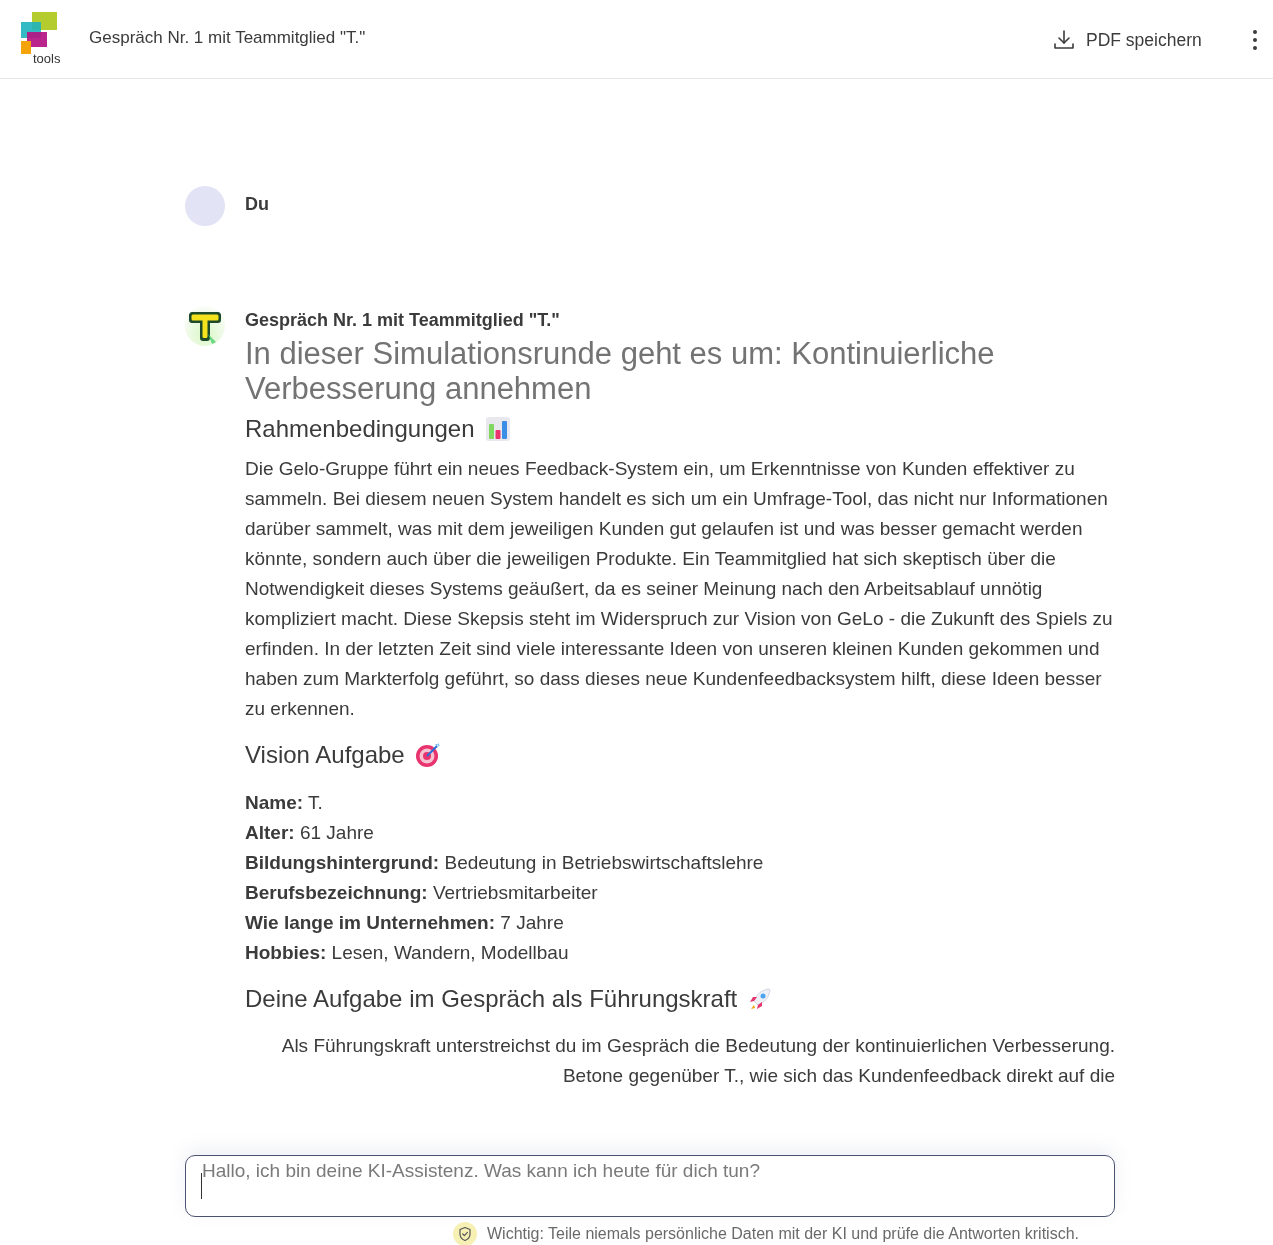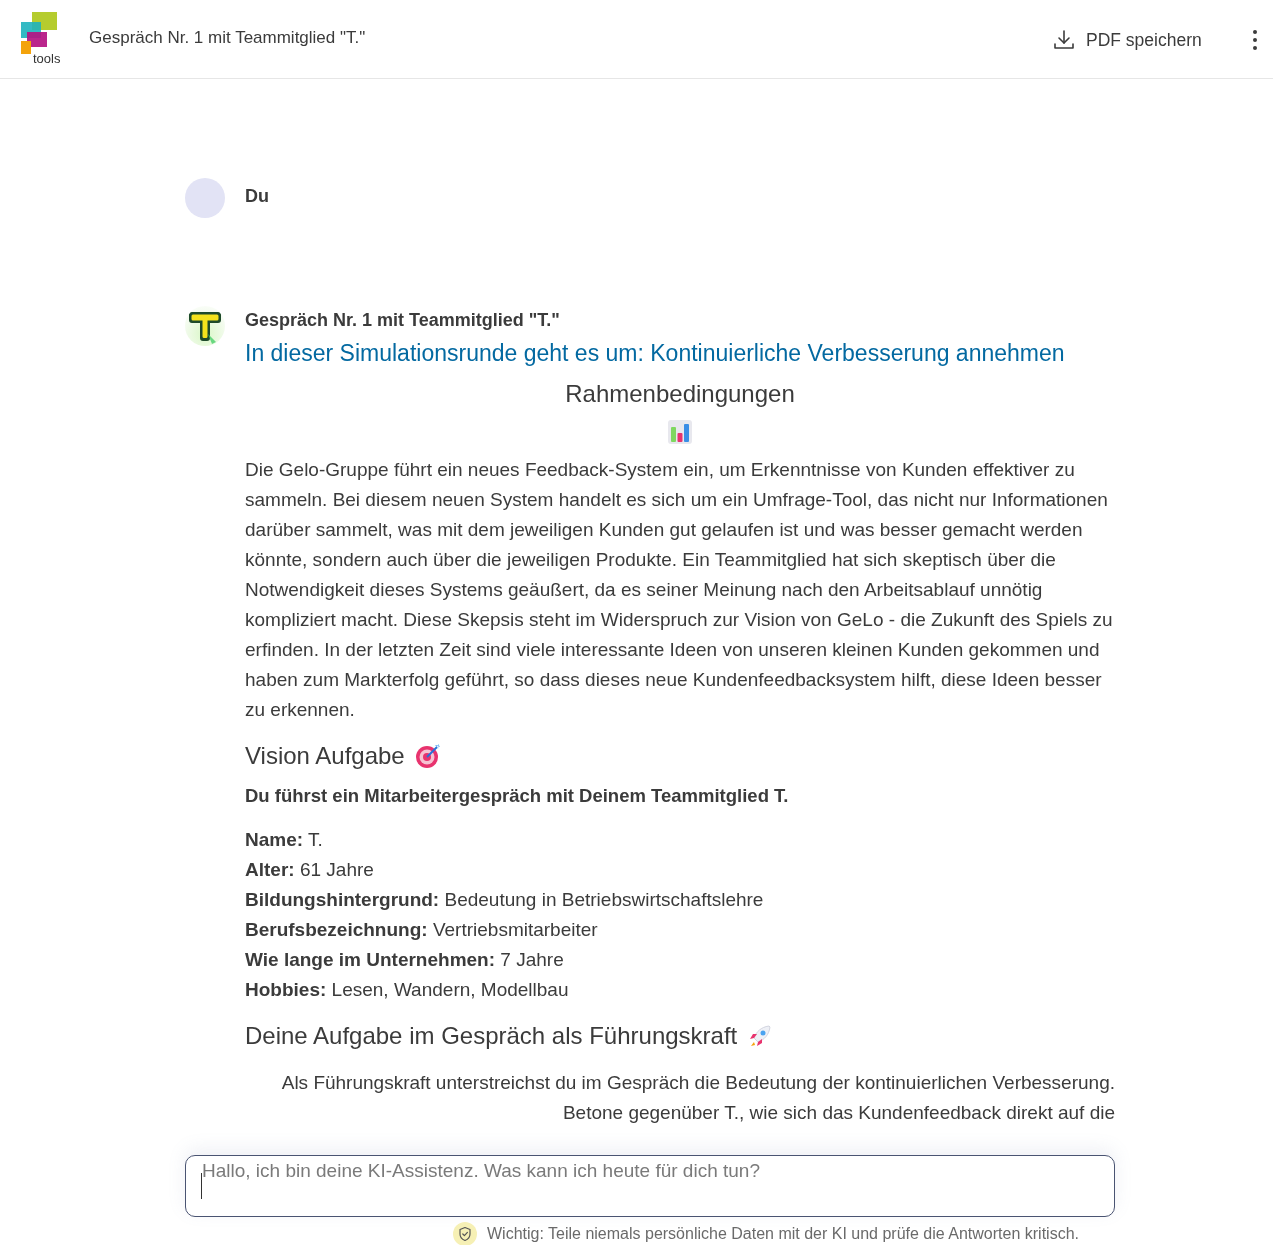--- a/index.html
+++ b/index.html
@@ -34,21 +34,21 @@
 
     .msg { position: absolute; left: 0; width: 930px; }
     .avatar { position: absolute; left: 0; width: 40px; height: 40px; border-radius: 50%; }
     .avatar.user { background: #e2e3f5; }
     .avatar.bot { background: radial-gradient(circle at 50% 70%, #d9f7c6 0%, #f3fbee 60%, #ffffff 100%); overflow: hidden; }
     .msg-body { position: absolute; left: 60px; width: 870px; }
 
     .sender { font-family: "Liberation Sans", sans-serif; font-weight: bold; font-size: 18px; color: #3b3b3b; }
     .ptext { font-family: "Liberation Sans", sans-serif; font-size: 19px; line-height: 30px; color: #3b3b3b; }
 
-    .h1 { font-family: "Liberation Sans", sans-serif; font-size: 23px; line-height: 35px; color: #0369a1; }
+    .h1 { font-family: "Liberation Sans", sans-serif; font-size: 31px; line-height: 35px; color: #737373; }
     .h2 { font-family: "Liberation Sans", sans-serif; font-size: 24px; line-height: 30px; color: #3b3b3b; display: flex; align-items: center; gap: 10px; }
     .emoji { display: inline-block; width: 26px; height: 26px; position: relative; }
     .bold-line { font-family: "Liberation Sans", sans-serif; font-weight: bold; font-size: 18.5px; color: #3b3b3b; }
     .kv { font-family: "Liberation Sans", sans-serif; font-size: 19px; line-height: 30px; }
     .kv b { font-weight: bold; }
 
     .input-box {
       position: absolute; left: 185px; top: 1155px; width: 930px; height: 62px;
       border: 1px solid #4a5472; border-radius: 10px; background: #fff;
       box-shadow: 0 -6px 18px rgba(120,130,170,0.12);
@@ -88,40 +88,40 @@
   </div>
   <div class="more-btn">
     <span style="top:2px"></span>
     <span style="top:10px"></span>
     <span style="top:18px"></span>
   </div>
 </div>
 
 <div class="content">
 
-  <div class="msg" style="top:178px;height:80px;text-decoration:underline;">
+  <div class="msg" style="top:186px;height:80px;text-decoration:underline;">
     <div class="avatar user"></div>
     <div class="msg-body" style="top:8px;">
       <div class="sender">Du</div>
     </div>
   </div>
 
   <div class="msg" style="top:306px;">
     <div class="avatar bot">
       <svg width="40" height="40" viewBox="0 0 40 40">
         <path d="M7 6 h26 a3 3 0 0 1 3 3 v5 a3 3 0 0 1 -3 3 h-8 v15 a3 3 0 0 1 -3 3 h-4 a3 3 0 0 1 -3 -3 v-15 h-8 a3 3 0 0 1 -3 -3 v-5 a3 3 0 0 1 3 -3z" fill="#1e4a2a"></path>
         <path d="M8 8.5 h24 a1.5 1.5 0 0 1 1.5 1.5 v3 a1.5 1.5 0 0 1 -1.5 1.5 h-9.5 v16 a1.5 1.5 0 0 1 -1.5 1.5 h-2 a1.5 1.5 0 0 1 -1.5 -1.5 v-16 h-9.5 a1.5 1.5 0 0 1 -1.5 -1.5 v-3 a1.5 1.5 0 0 1 1.5 -1.5z" fill="#f4e21c"></path>
         <path d="M23 28 l8 8 l-4 2 z" fill="#4ad06a" opacity="0.8"></path>
       </svg>
     </div>
     <div class="msg-body" style="top:4px;">
       <div class="sender">Gespräch Nr. 1 mit Teammitglied "T."</div>
       <div class="h1" style="margin-top:5px;">In dieser Simulationsrunde geht es um: Kontinuierliche Verbesserung annehmen</div>
 
-      <div class="h2" style="margin-top:8px;flex-direction:column;">
+      <div class="h2" style="margin-top:8px;">
         <span>Rahmenbedingungen</span>
         <span class="emoji">
           <svg width="26" height="26" viewBox="0 0 26 26">
             <rect x="1" y="1" width="24" height="24" rx="3" fill="#e8e8ee"></rect>
             <rect x="4" y="8" width="5" height="15" rx="1" fill="#7fd860"></rect>
             <rect x="10.5" y="14" width="5" height="9" rx="1" fill="#e8336e"></rect>
             <rect x="17" y="5" width="5" height="18" rx="1" fill="#3a8ee6"></rect>
           </svg>
         </span>
       </div>
@@ -132,21 +132,20 @@
         <span class="emoji">
           <svg width="26" height="26" viewBox="0 0 26 26">
             <circle cx="12" cy="14" r="11" fill="#e8336e"></circle>
             <circle cx="12" cy="14" r="7.5" fill="#f6c2d2"></circle>
             <circle cx="12" cy="14" r="4" fill="#e8336e"></circle>
             <line x1="12" y1="14" x2="22" y2="4" stroke="#2b6fd6" stroke-width="2"></line>
             <path d="M20 2 l5 1 -2 2 z M23 6 l1 -5 -2 2z" fill="#4aa3f0"></path>
           </svg>
         </span>
       </div>
-      <div class="bold-line" style="margin-top:14px;">Du führst ein Mitarbeitergespräch mit Deinem Teammitglied T.</div>
 
       <div style="margin-top:18px;">
         <div class="kv"><b>Name:</b><span> T.</span></div>
         <div class="kv"><b>Alter:</b><span> 61 Jahre</span></div>
         <div class="kv"><b>Bildungshintergrund:</b><span> Bedeutung in Betriebswirtschaftslehre</span></div>
         <div class="kv"><b>Berufsbezeichnung:</b><span> Vertriebsmitarbeiter</span></div>
         <div class="kv"><b>Wie lange im Unternehmen:</b><span> 7 Jahre</span></div>
         <div class="kv"><b>Hobbies:</b><span> Lesen, Wandern, Modellbau</span></div>
       </div>
 

